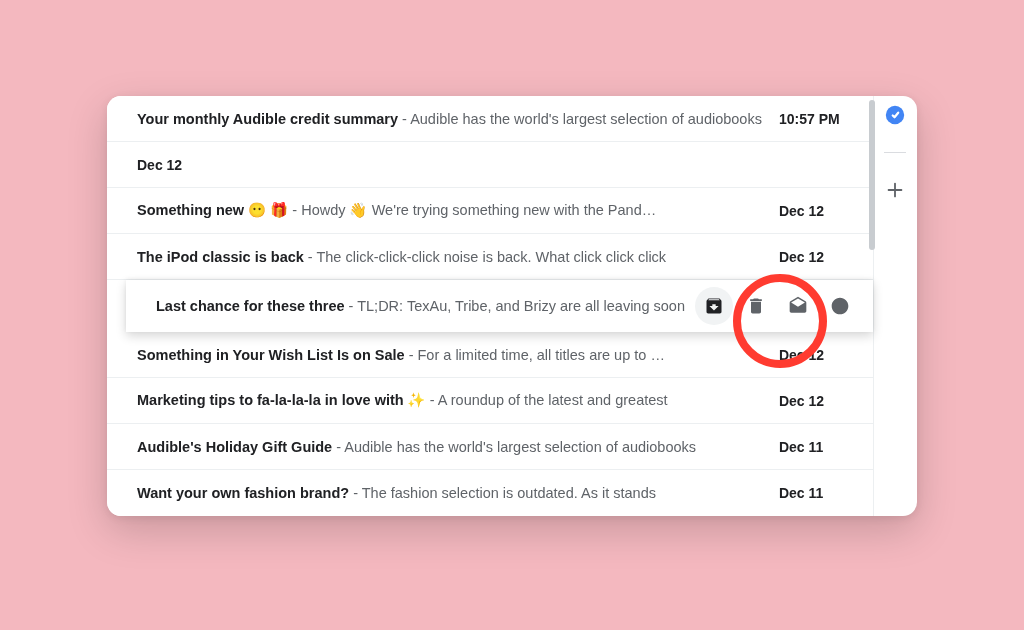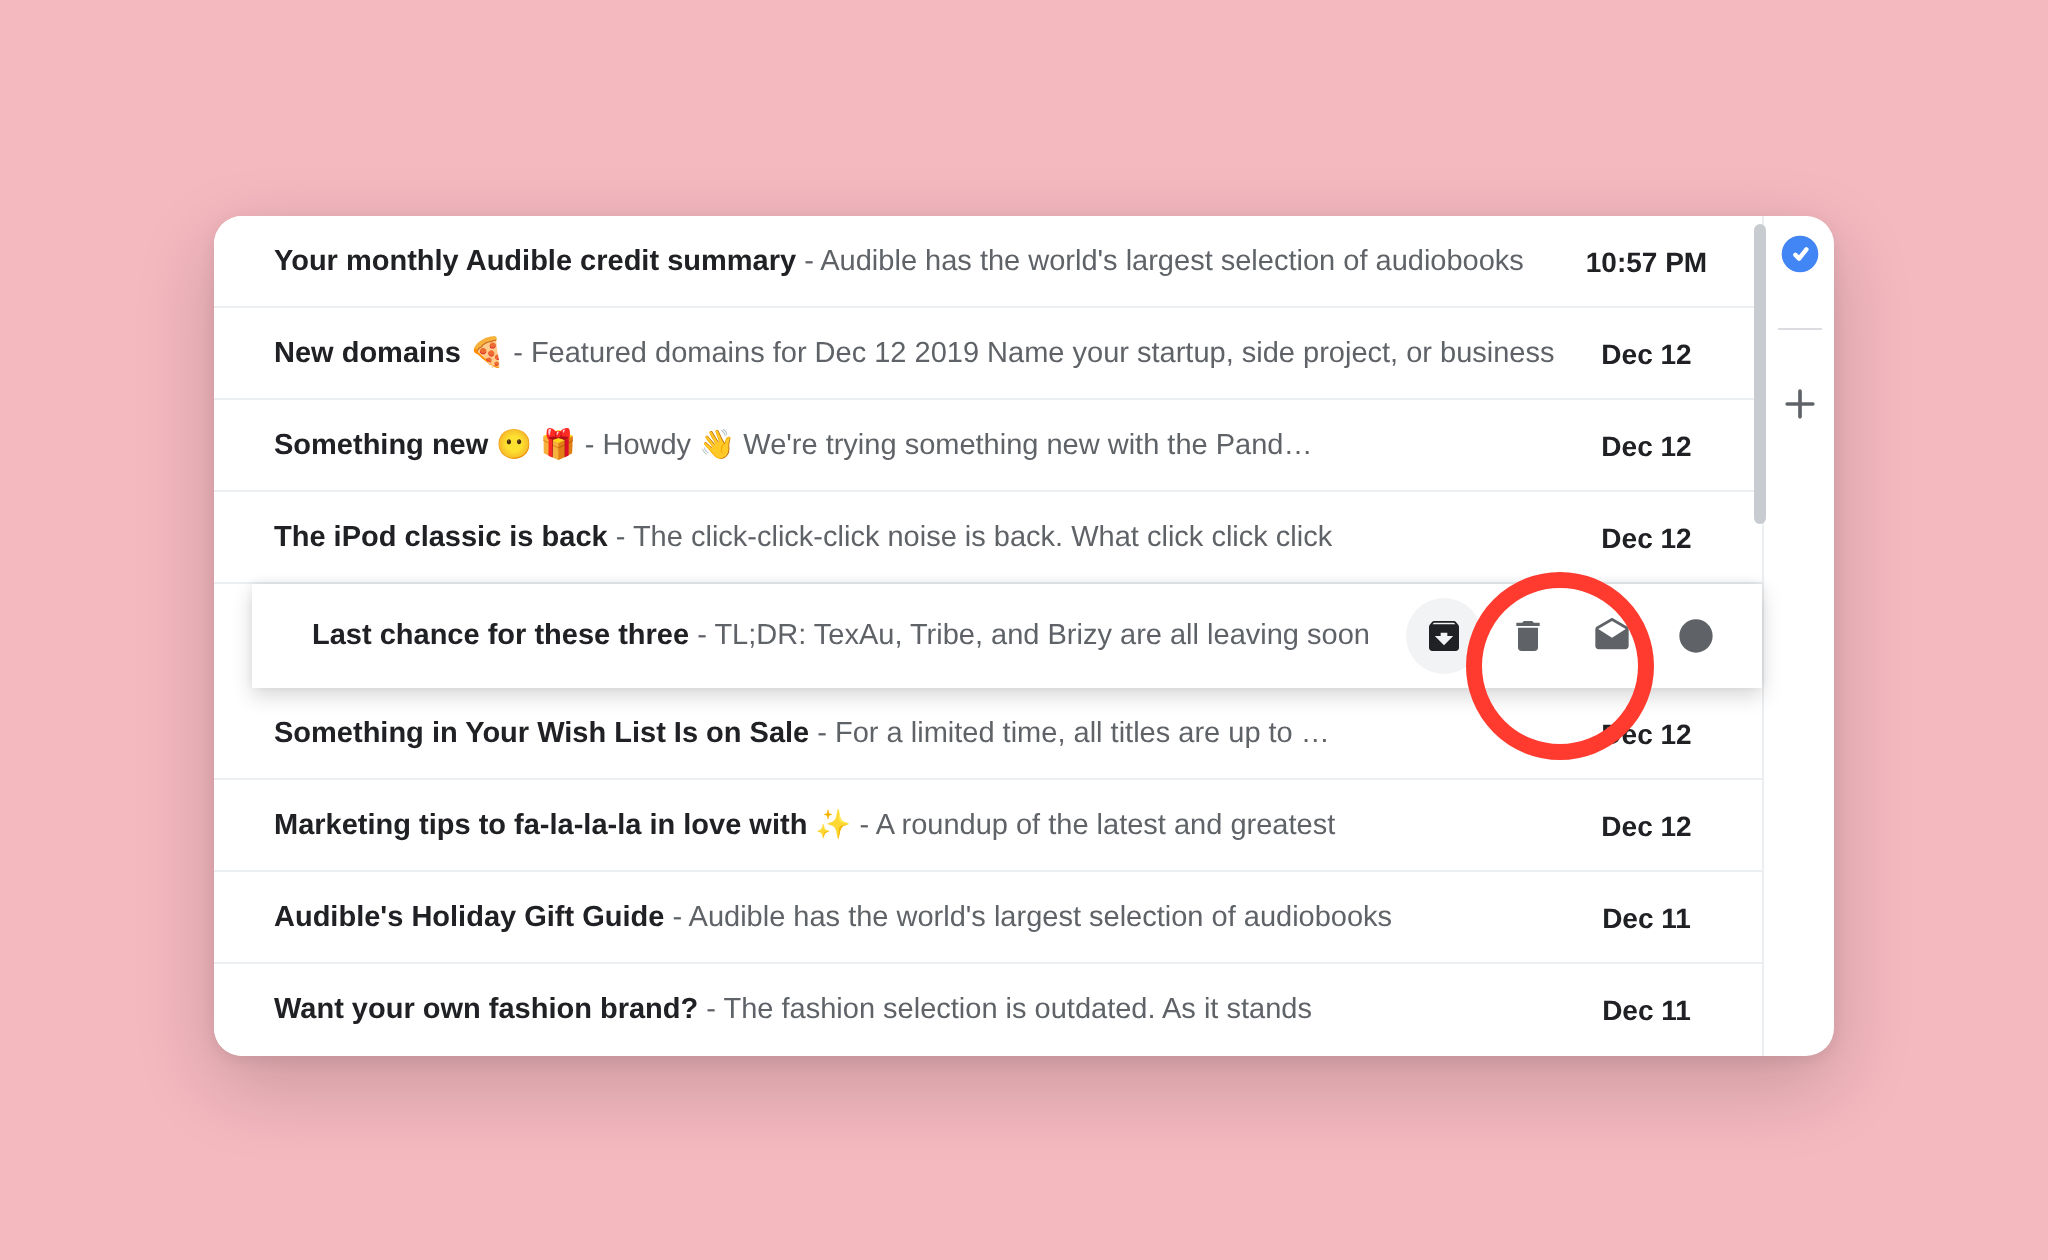--- a/index.html
+++ b/index.html
@@ -7,21 +7,21 @@
     width: 1024px;
     height: 630px;
     background: #f4b8bf;
     font-family: "Helvetica Neue", Arial, sans-serif;
     position: relative;
     overflow: hidden;
   }
   .card {
     position: absolute;
     left: 107px;
-    top: 108px;
+    top: 96px;
     width: 810px;
     height: 420px;
     background: #ffffff;
     border-radius: 14px;
     box-shadow: 0 14px 40px rgba(0,0,0,0.18), 0 2px 8px rgba(0,0,0,0.08);
     overflow: hidden;
     display: flex;
   }
   .list {
     flex: 1;
@@ -57,21 +57,21 @@
   .subject {
     font-weight: 700;
     color: #202124;
   }
   .snippet {
     color: #5f6368;
     font-weight: 400;
   }
   .date {
     min-width: 72px;
-    text-align: center;
+    text-align: left;
     font-weight: 700;
     font-size: 14px;
     color: #202124;
   }
   .actions {
     display: flex;
     align-items: center;
     gap: 20px;
     padding-left: 8px;
   }
@@ -153,23 +153,20 @@
   <div class="list">
 
     <div class="row">
       <div class="text-wrap">
         <span class="subject">Your monthly Audible credit summary</span><span class="snippet"> - Audible has the world's largest selection of audiobooks</span>
       </div>
       <div class="date">10:57 PM</div>
     </div>
 
     <div class="row">
-      <div class="text-wrap">
-        <span class="subject">New domains</span><span class="subject"> 🍕 </span><span class="snippet"> - Featured domains for Dec 12 2019 Name your startup, side project, or business</span>
-      </div>
       <div class="date">Dec 12</div>
     </div>
 
     <div class="row">
       <div class="text-wrap">
         <span class="subject">Something new</span><span class="subject"> 😶 🎁 </span><span class="snippet"> - Howdy 👋  We're trying something new with the Pand…</span>
       </div>
       <div class="date">Dec 12</div>
     </div>
 

